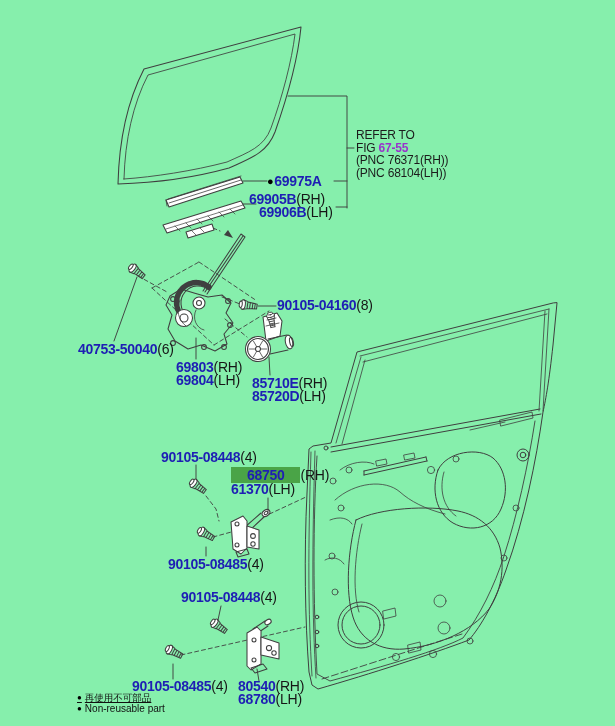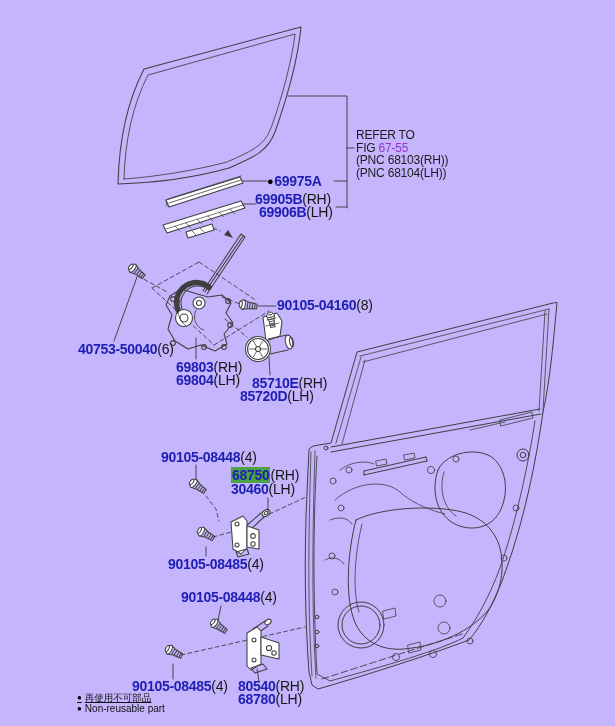--- a/index.html
+++ b/index.html
@@ -1,27 +1,27 @@
 <!DOCTYPE html>
 <html><head>
 <meta charset="utf-8">
 <style>
   html,body{margin:0;padding:0;background:#fff;}
-  .screen{position:relative;width:615px;height:726px;background:#c4b5fd;overflow:hidden;
+  .screen{position:relative;width:615px;height:726px;background:#86efac;overflow:hidden;
           font-family:"Liberation Sans",sans-serif;}
   .art{position:absolute;left:0;top:0;}
   .lbl{position:absolute;white-space:nowrap;font:700 14px "Liberation Sans",sans-serif;
        letter-spacing:-0.3px;line-height:14px;color:#1e1eb4;}
   .pn{color:#1e1eb4;font-weight:700;}
   .sfx{color:#161616;font-weight:400;letter-spacing:-0.2px;}
-  .hl{background:#4aa447;padding:0 1px;}
+  .hl{background:#4aa447;padding:0 16px;}
   .bullet{color:#000;font-size:11px;vertical-align:1px;margin-right:1px;}
   .refer{position:absolute;left:356px;top:129px;font:400 12px "Liberation Sans",sans-serif;
          color:#1c1c1c;line-height:12.5px;letter-spacing:-0.2px;}
-  .figlink{color:#9933cc;font-weight:400;}
+  .figlink{color:#9933cc;font-weight:700;}
   .legend{position:absolute;color:#111;}
   .legend .bullet{font-size:8px;vertical-align:1px;margin-right:3px;}
   .lg-jp{left:77px;top:692px;font:400 9.5px "Liberation Sans",sans-serif;text-decoration:underline;}
   .lg-en{left:77px;top:703px;font:400 10px "Liberation Sans",sans-serif;}
   .doccode{position:absolute;left:513px;top:702px;font:400 11px "Liberation Sans",sans-serif;
            color:#2b2b2b;letter-spacing:0.5px;margin-top:36px;}
 </style>
 </head>
 <body>
 
@@ -172,43 +172,43 @@
     </g>
     <g stroke-width="0.95">
       <path d="M243,181 L267,181 M243,204 L256,204 M137,277 L114,341 M196,338 L196,359 M269,357 L270,375 M258,306 L276,306 M196,465 L196,479 M268,498 L268,514 M206,556 L206,547 M221,606 L218,620 M173,664 L173,679 M259,681 L257,669"></path>
     </g>
   </g>
 </svg>
 
 <div class="refer">
   <div>REFER TO</div>
   <div><span>FIG </span><span class="figlink">67-55</span></div>
-  <div>(PNC 68103(RH))</div>
+  <div>(PNC 76371(RH))</div>
   <div>(PNC 68104(LH))</div>
 </div>
 
 <div class="lbl" style="left:267px;top:174px"><span class="bullet">●</span><span class="pn">69975A</span></div>
 
-<div class="lbl" style="left:255px;top:192px"><span class="pn">69905B</span><span class="sfx">(RH)</span></div>
+<div class="lbl" style="left:249px;top:192px"><span class="pn">69905B</span><span class="sfx">(RH)</span></div>
 <div class="lbl" style="left:259px;top:205px"><span class="pn">69906B</span><span class="sfx">(LH)</span></div>
 
 <div class="lbl" style="left:78px;top:342px"><span class="pn">40753-50040</span><span class="sfx">(6)</span></div>
 
 <div class="lbl" style="left:176px;top:360px"><span class="pn">69803</span><span class="sfx">(RH)</span></div>
 <div class="lbl" style="left:176px;top:373px"><span class="pn">69804</span><span class="sfx">(LH)</span></div>
 
 <div class="lbl" style="left:252px;top:376px"><span class="pn">85710E</span><span class="sfx">(RH)</span></div>
-<div class="lbl" style="left:240px;top:389px"><span class="pn">85720D</span><span class="sfx">(LH)</span></div>
+<div class="lbl" style="left:252px;top:389px"><span class="pn">85720D</span><span class="sfx">(LH)</span></div>
 
 <div class="lbl" style="left:277px;top:298px"><span class="pn">90105-04160</span><span class="sfx">(8)</span></div>
 
 <div class="lbl" style="left:161px;top:450px"><span class="pn">90105-08448</span><span class="sfx">(4)</span></div>
 
 <div class="lbl" style="left:231px;top:468px"><span class="pn hl">68750</span><span class="sfx">(RH)</span></div>
-<div class="lbl" style="left:231px;top:482px"><span class="pn">30460</span><span class="sfx">(LH)</span></div>
+<div class="lbl" style="left:231px;top:482px"><span class="pn">61370</span><span class="sfx">(LH)</span></div>
 
 <div class="lbl" style="left:168px;top:557px"><span class="pn">90105-08485</span><span class="sfx">(4)</span></div>
 
 <div class="lbl" style="left:181px;top:590px"><span class="pn">90105-08448</span><span class="sfx">(4)</span></div>
 
 <div class="lbl" style="left:132px;top:679px"><span class="pn">90105-08485</span><span class="sfx">(4)</span></div>
 
 <div class="lbl" style="left:238px;top:679px"><span class="pn">80540</span><span class="sfx">(RH)</span></div>
 <div class="lbl" style="left:238px;top:692px"><span class="pn">68780</span><span class="sfx">(LH)</span></div>
 

